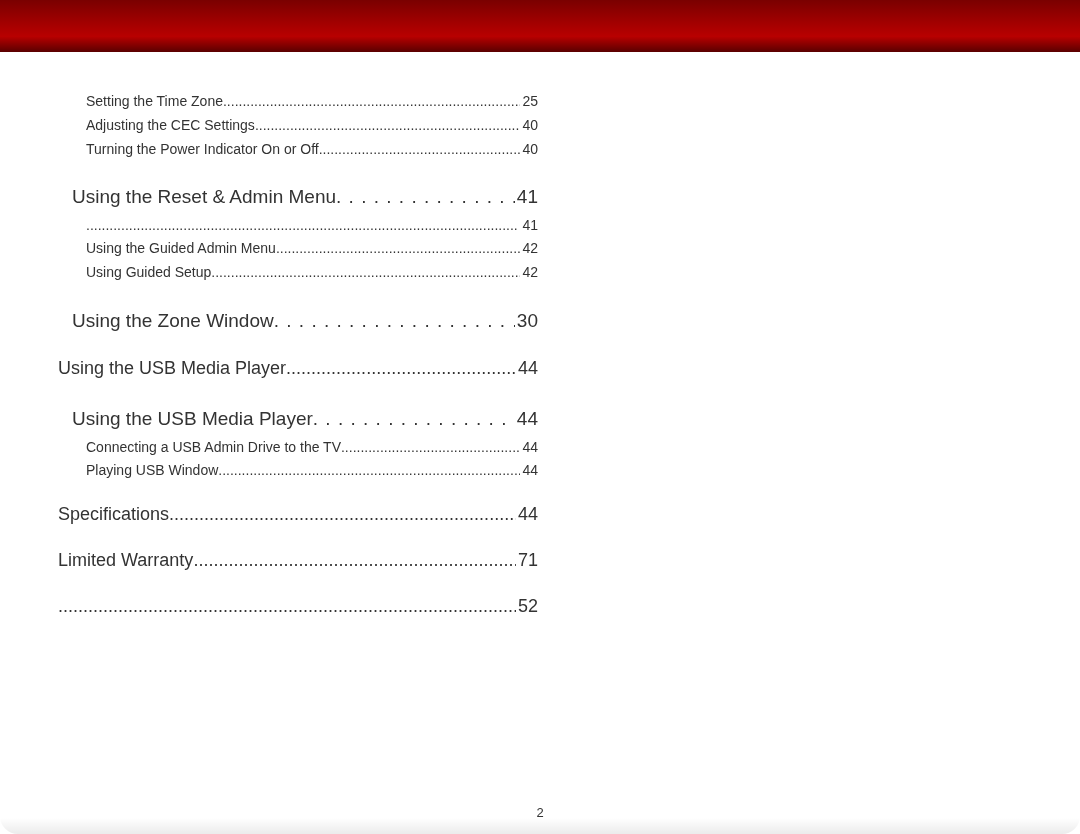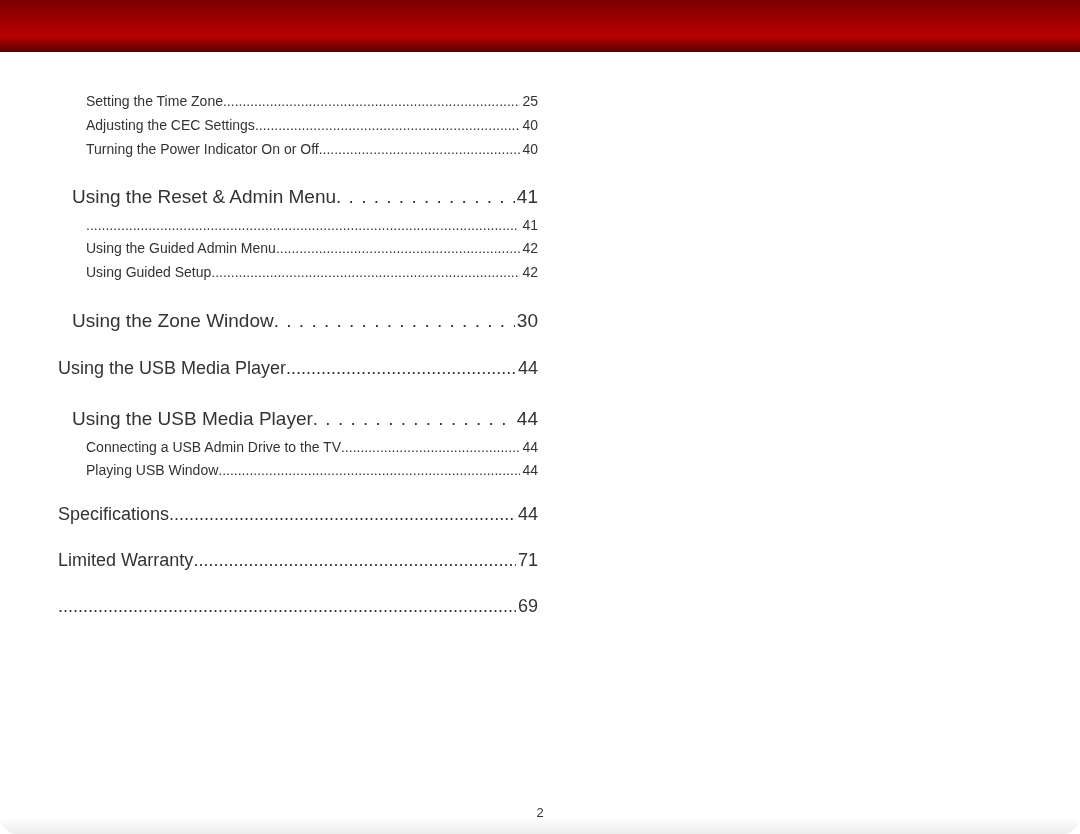--- a/index.html
+++ b/index.html
@@ -152,19 +152,19 @@
         <span class="leader dots-tight"></span>
         <span class="pagenum">44</span>
       </div>
       <div class="toc-row level0">
         <span class="title">Limited Warranty</span>
         <span class="leader dots-tight"></span>
         <span class="pagenum">71</span>
       </div>
       <div class="toc-row level0">
         <span class="leader dots-tight"></span>
-        <span class="pagenum">69</span>
+        <span class="pagenum">52</span>
       </div>
     </div>
 </div>
 
 <div class="footer-page">2</div>
 <div class="page-shadow"></div>
 
 </body></html>

